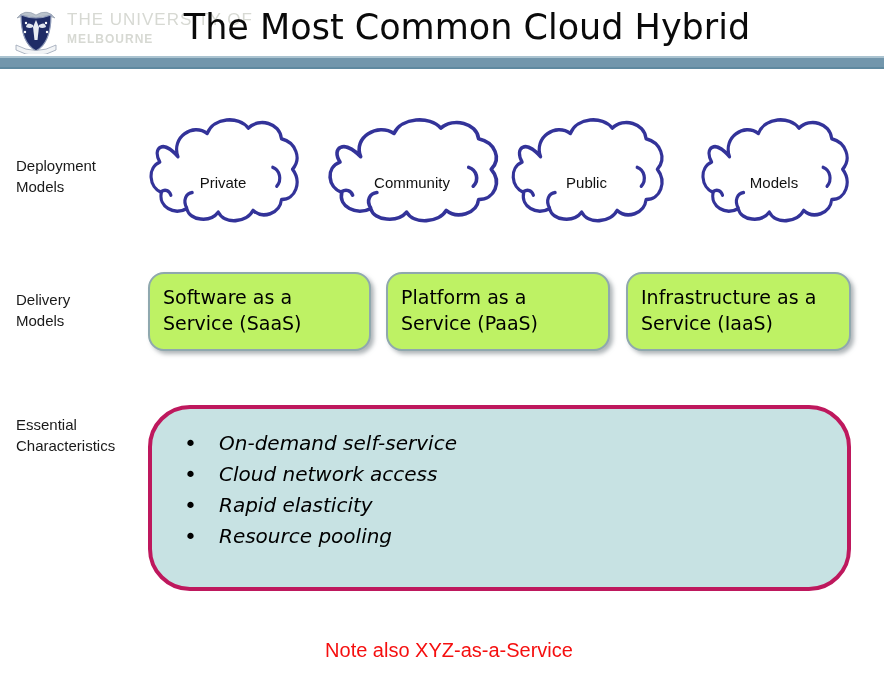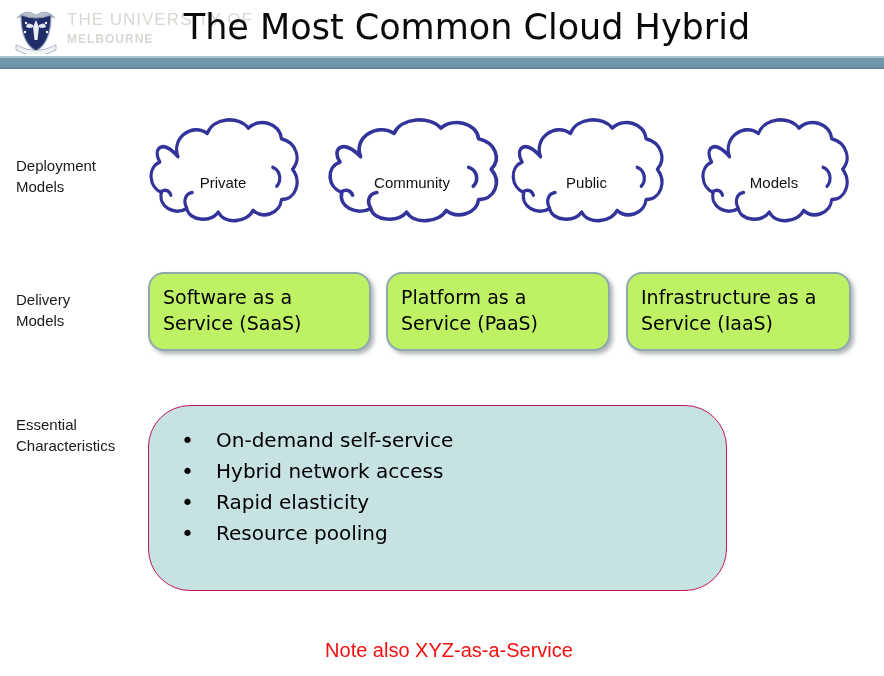--- a/index.html
+++ b/index.html
@@ -60,25 +60,26 @@
     font-family:"DejaVu Sans", sans-serif;
     font-size:19px;line-height:1.35;color:#000;
     padding:11px 10px 0 13px;
     white-space:pre-line;
   }
   #svc-0{left:148px;width:223px;}
   #svc-1{left:386px;width:224px;}
   #svc-2{left:626px;width:225px;}
   
   .char-panel{
-    position:absolute;left:148px;top:405px;width:579px;height:186px;
+    position:absolute;left:148px;top:405px;width:703px;height:186px;
     box-sizing:border-box;
     background:#c7e2e3;
-    border:1px solid #be185d;
+    border:4px solid #be185d;
     border-radius:42px;
+    font-style:italic;
   }
   .char-panel ul{
     list-style:none;margin:0;padding:19px 0 0 0;
   }
   .char-panel li{
     position:relative;
     padding-left:67px;
     font-family:"DejaVu Sans", sans-serif;
     font-size:20px;line-height:31px;color:#000;
   }
@@ -179,21 +180,21 @@
   <div class="svc-box" id="svc-0">Software as a
 Service (SaaS)</div>
   <div class="svc-box" id="svc-1">Platform as a
 Service (PaaS)</div>
   <div class="svc-box" id="svc-2">Infrastructure as a
 Service (IaaS)</div>
 
   <div class="char-panel">
     <ul>
       <li>On-demand self-service</li>
-      <li>Hybrid network access</li>
+      <li>Cloud network access</li>
       <li>Rapid elasticity</li>
       <li>Resource pooling</li>
     </ul>
   </div>
 
   <div class="note">Note also XYZ-as-a-Service</div>
 
 </div>
 
 </body></html>

